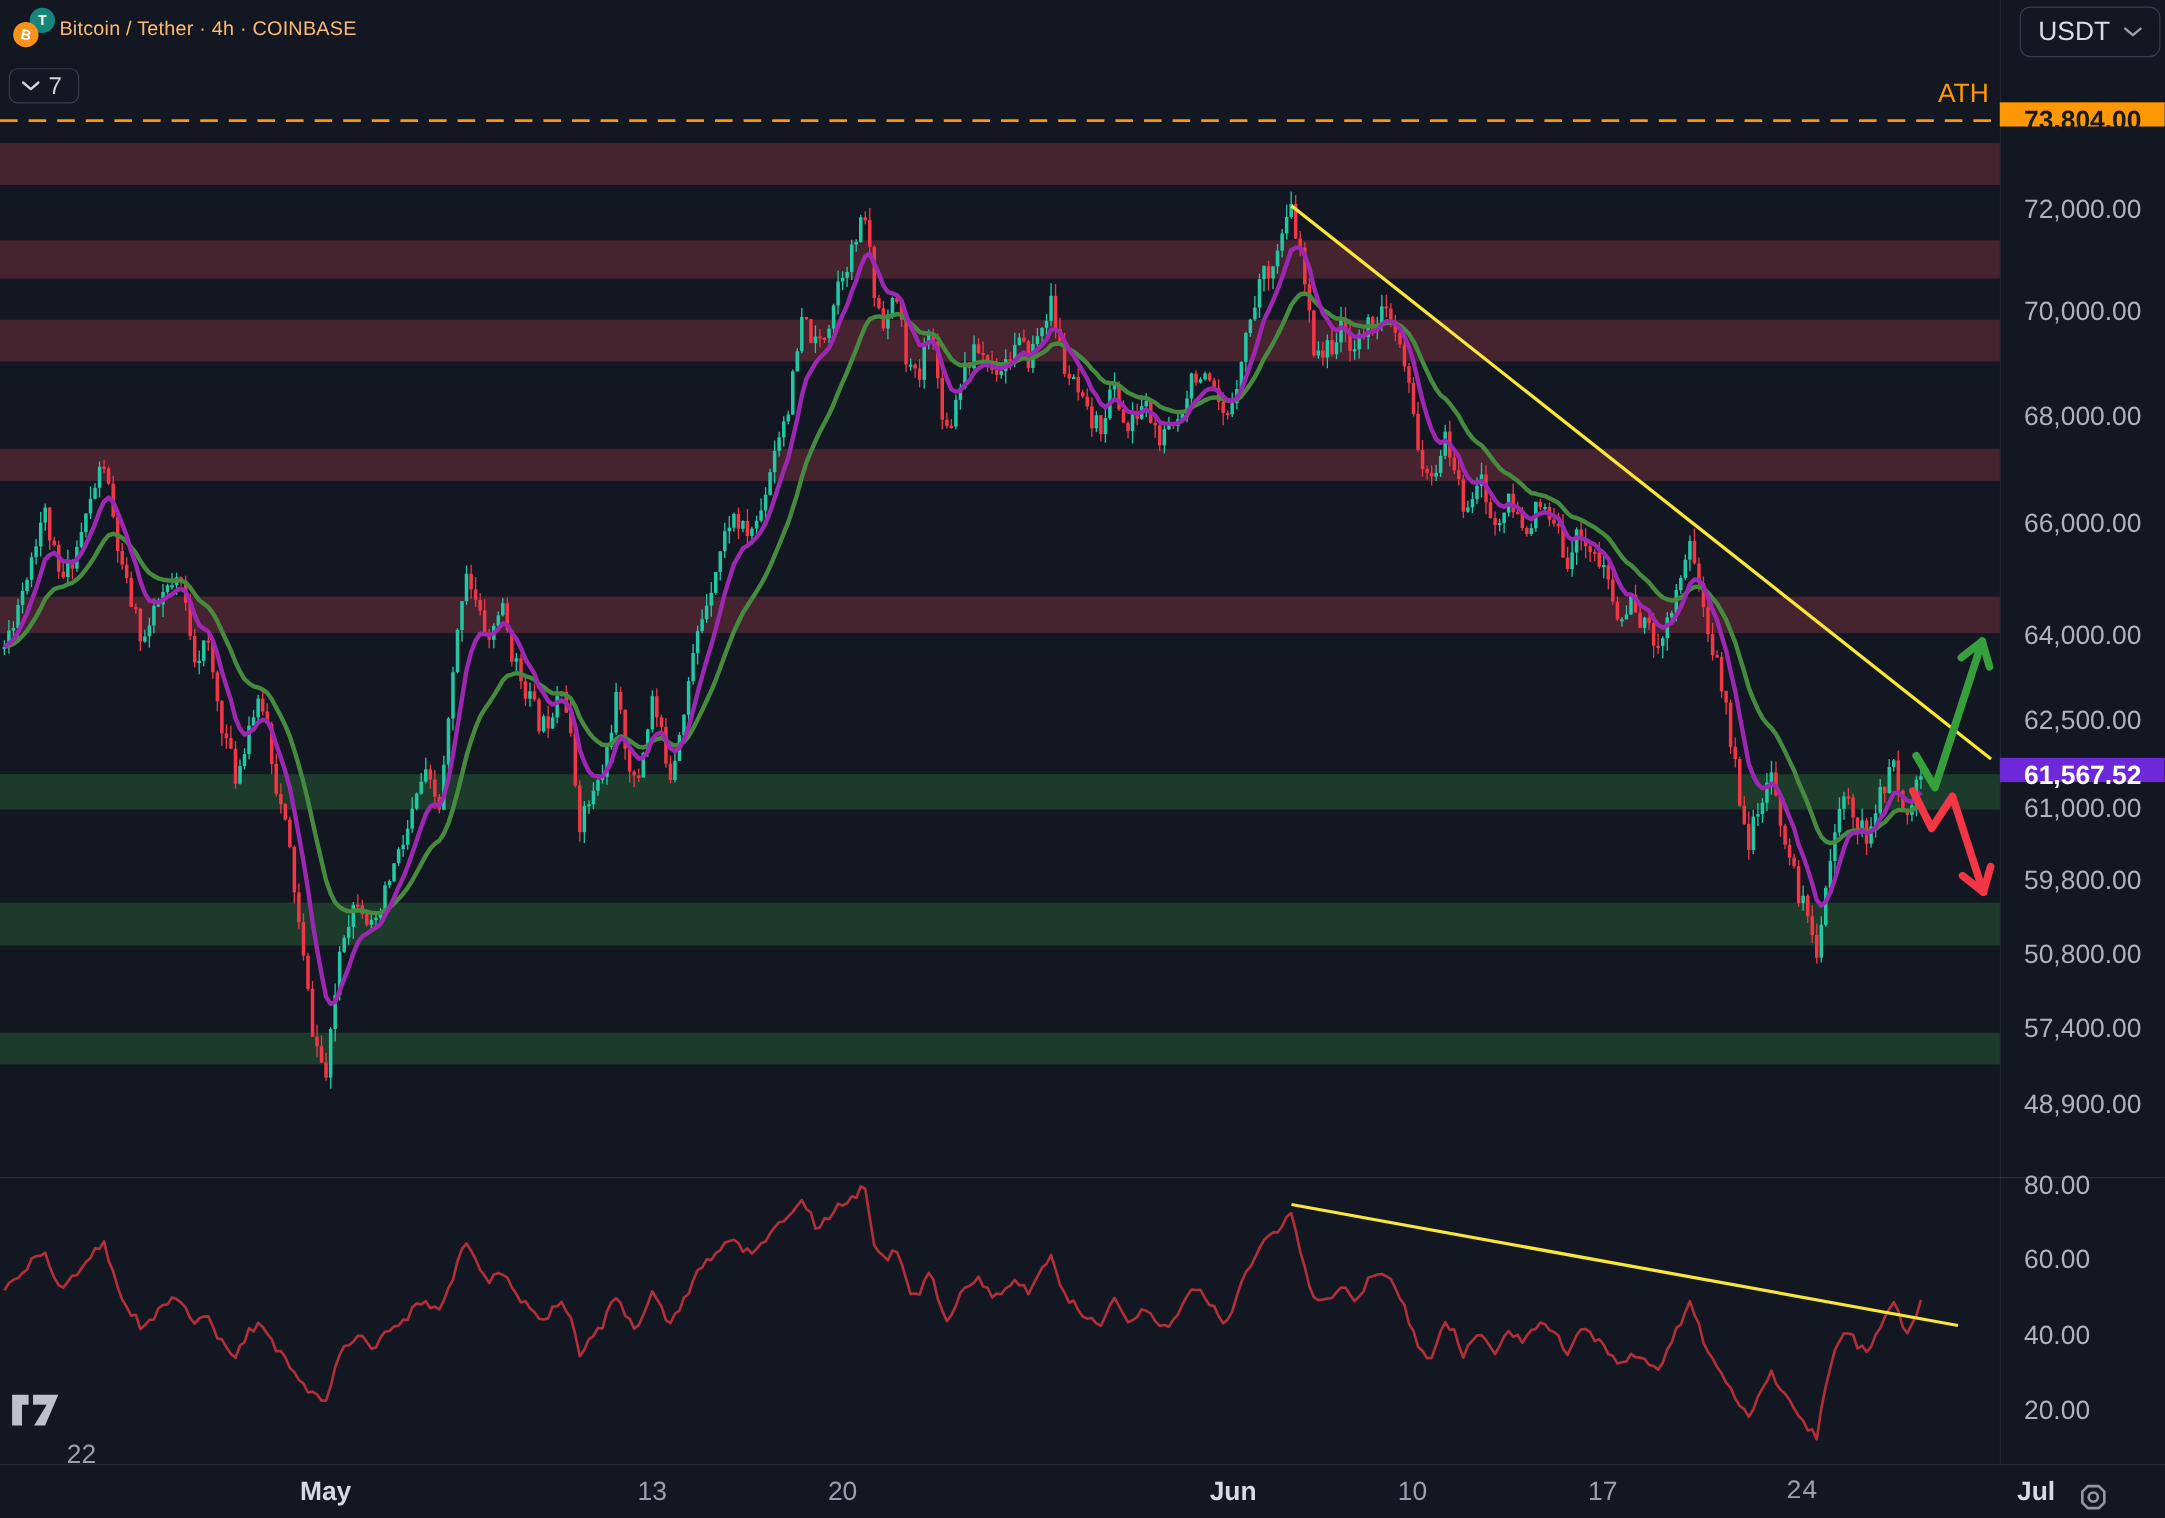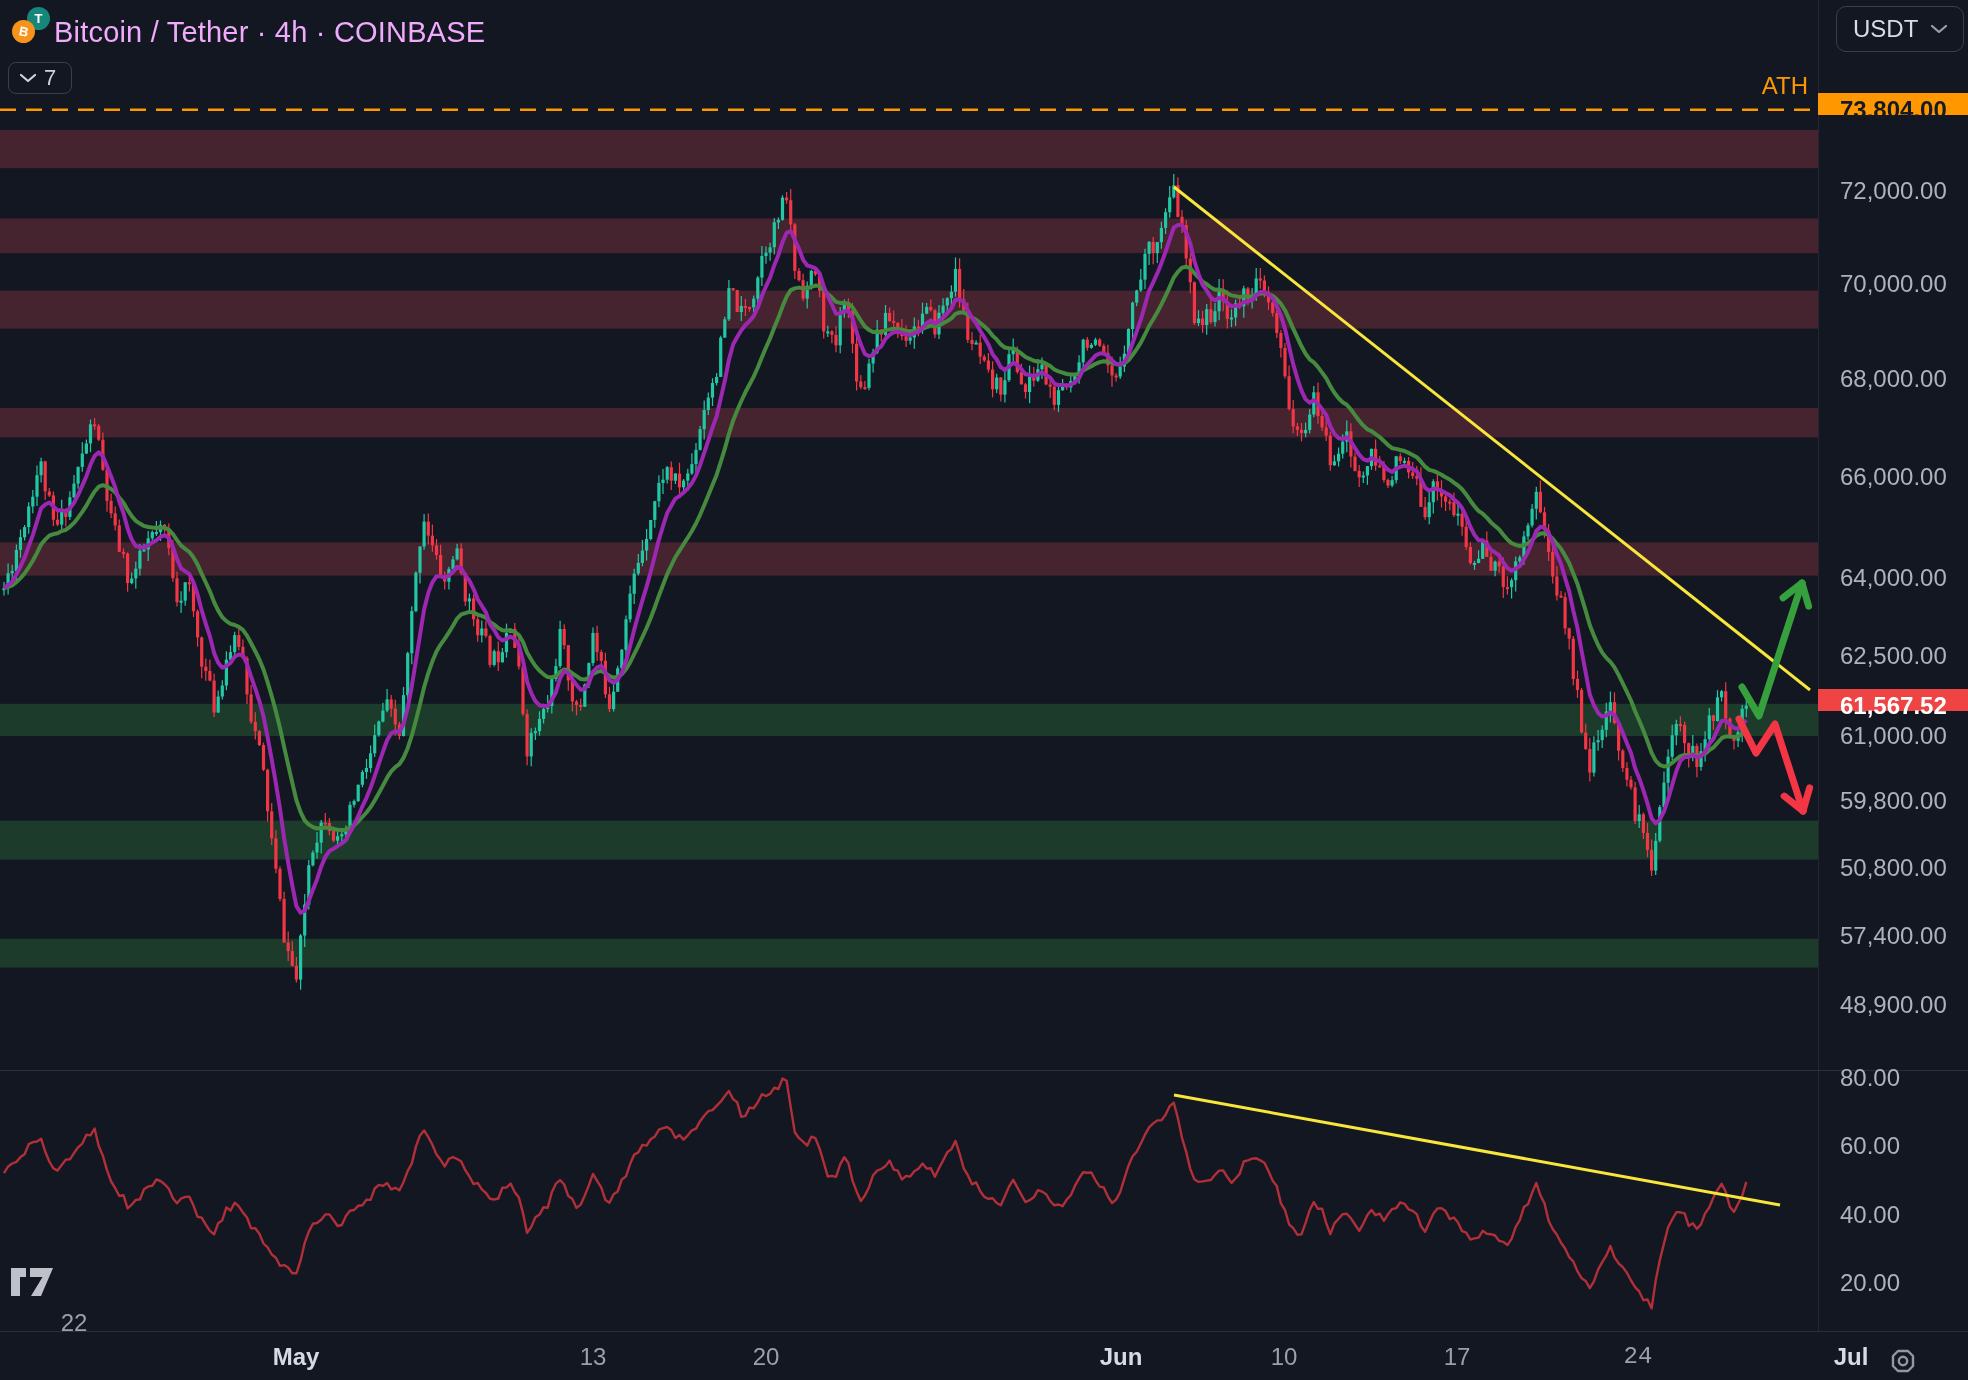--- a/index.html
+++ b/index.html
@@ -9,36 +9,36 @@
   #chart-svg{position:absolute;left:0;top:0;}
   .hsep{position:absolute;left:0;width:1968px;height:1px;background:#2a2e39;}
   .vsep{position:absolute;top:0;left:1818px;width:1px;height:1331px;background:rgba(255,255,255,0.07);}
   
   .sym-icons{position:absolute;left:6px;top:5px;width:42px;height:42px;}
   .coin{position:absolute;width:23px;height:23px;border-radius:50%;display:flex;
         align-items:center;justify-content:center;font-weight:700;font-size:13px;color:#fff;}
   .coin.tether{left:21px;top:2px;background:#17867a;}
   .coin.btc{left:6px;top:15px;background:#f7931a;}
   .coin.btc span{display:inline-block;transform:rotate(12deg);}
-  .title{position:absolute;left:54px;top:16px;font-size:29px;font-weight:500;
-         color:#f0abfc;letter-spacing:.2px;white-space:nowrap;cursor:pointer;}
+  .title{position:absolute;left:54px;top:16px;font-size:18px;font-weight:500;
+         color:#fdba74;letter-spacing:.2px;white-space:nowrap;cursor:pointer;}
   .ind-btn{position:absolute;left:8px;top:62px;width:64px;height:32px;border:1px solid #3a3f4d;
            border-radius:8px;display:flex;align-items:center;gap:8px;padding:0 11px;
            box-sizing:border-box;color:#cfd3dc;font-size:22px;cursor:pointer;background:transparent;}
   .cur-btn{position:absolute;left:1836px;top:6px;width:128px;height:46px;border:1px solid #3a3f4d;
            border-radius:10px;display:flex;align-items:center;justify-content:space-between;
            padding:0 16px;box-sizing:border-box;color:#d8dce6;font-size:24px;cursor:pointer;}
   
   .axis-label{position:absolute;left:1840px;color:#aeb2bd;font-size:24px;line-height:30px;white-space:nowrap;}
   .time-label{position:absolute;color:#9aa0ab;font-size:24px;line-height:30px;transform:translateX(-50%);}
   .time-label.month{color:#d6dae2;font-weight:700;}
   .badge{position:absolute;left:1818px;width:150px;height:22px;line-height:34px;
          padding-left:22px;box-sizing:border-box;font-size:24px;font-weight:600;white-space:nowrap;}
   .badge.ath{background:#ff9800;color:#161a25;}
-  .badge.last{background:#ef4444;color:#ffffff;}
+  .badge.last{background:#6d28d9;color:#ffffff;}
   .ath-label{position:absolute;right:160px;color:#ff9800;font-size:24px;font-weight:500;}
   
   #tv-logo{position:absolute;left:9px;top:1266px;opacity:.92;cursor:pointer;}
   #gear{position:absolute;left:1888px;top:1348px;cursor:pointer;}
 </style>
 </head>
 <body>
 
 <svg id="chart-svg" width="1968" height="1380">
     <g>

